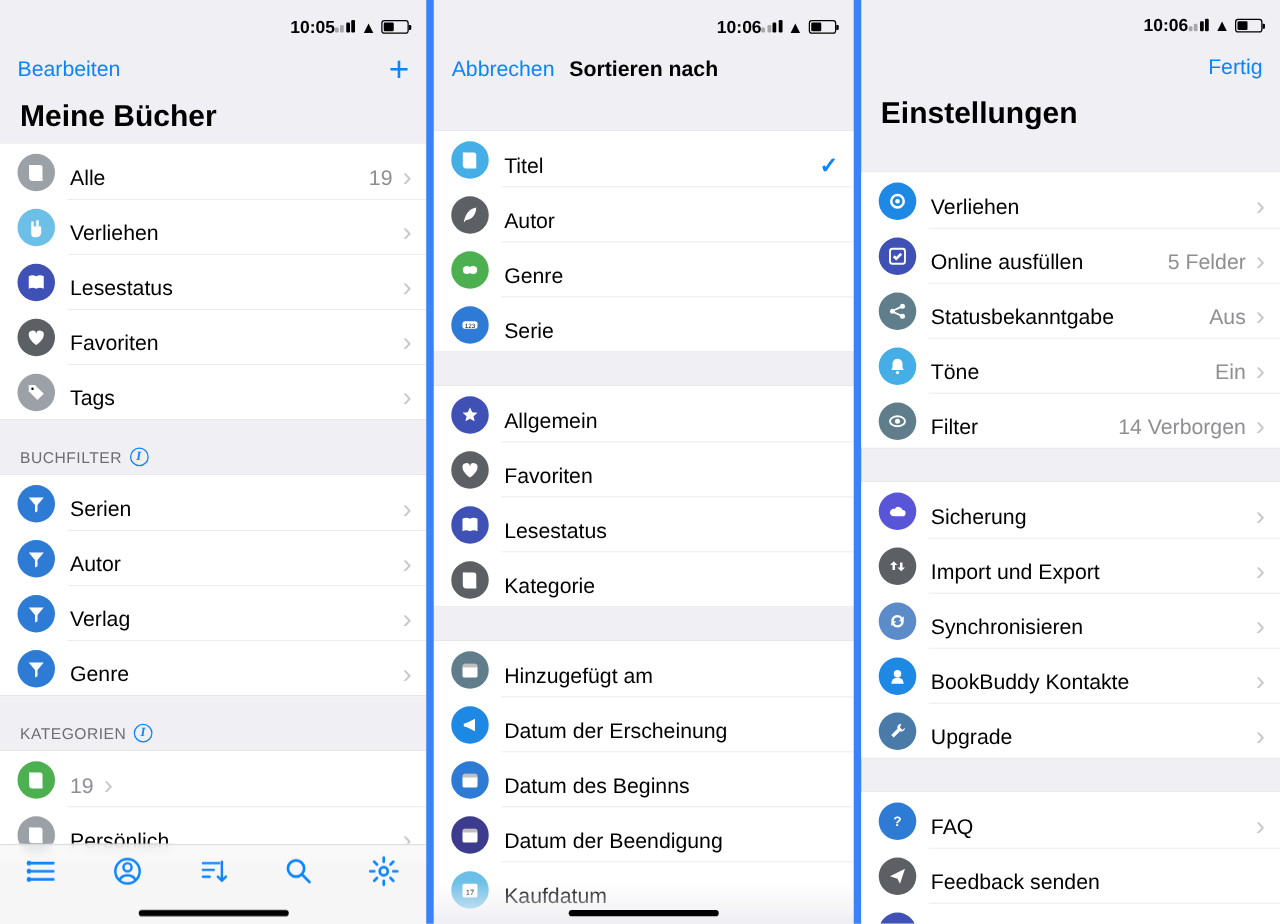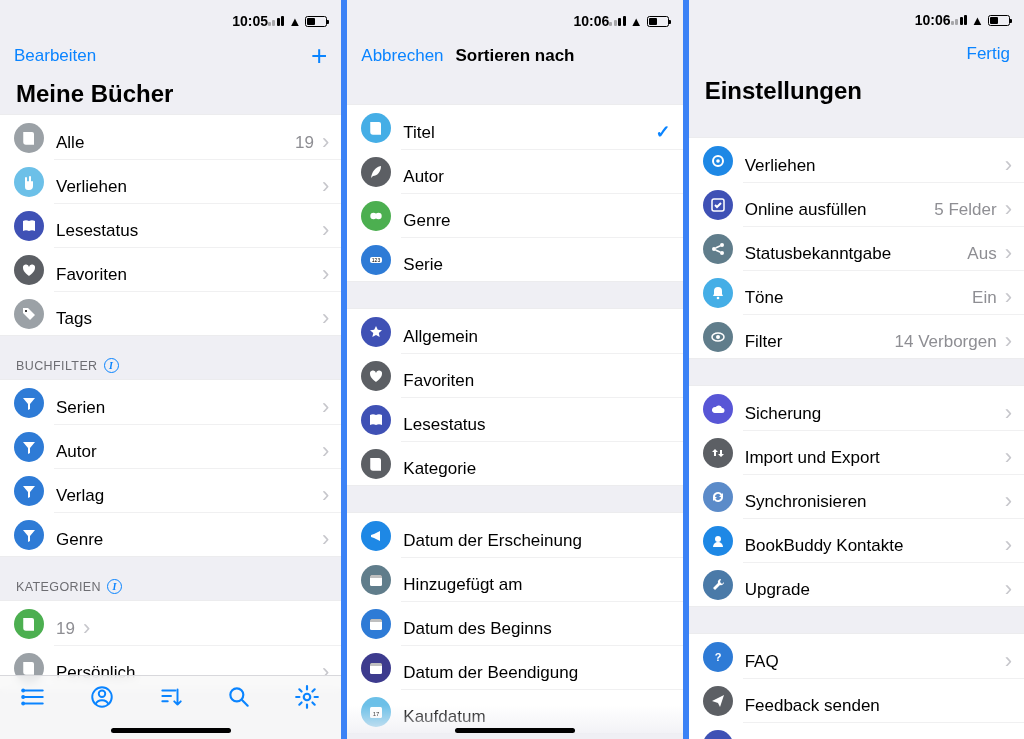--- a/index.html
+++ b/index.html
@@ -433,34 +433,34 @@
               <svg viewBox="0 0 16 16" style="color:var(--c,)">
                 <use href="#i-book"></use>
               </svg>
             </span>
             <span class="lbl">Kategorie</span>
           </div>
         </div>
       <div class="section-spacer"></div>
       <div class="list">
           <div class="row">
+            <span class="ico c-slate">
+              <svg viewBox="0 0 16 16" style="color:var(--c,)">
+                <use href="#i-cal"></use>
+              </svg>
+            </span>
+            <span class="lbl">Hinzugefügt am</span>
+          </div>
+          <div class="row">
             <span class="ico c-bright">
               <svg viewBox="0 0 16 16" style="color:var(--c,)">
                 <use href="#i-horn"></use>
               </svg>
             </span>
             <span class="lbl">Datum der Erscheinung</span>
-          </div>
-          <div class="row">
-            <span class="ico c-slate">
-              <svg viewBox="0 0 16 16" style="color:var(--c,)">
-                <use href="#i-cal"></use>
-              </svg>
-            </span>
-            <span class="lbl">Hinzugefügt am</span>
           </div>
           <div class="row">
             <span class="ico c-blue">
               <svg viewBox="0 0 16 16" style="color:var(--c,)">
                 <use href="#i-cal"></use>
               </svg>
             </span>
             <span class="lbl">Datum des Beginns</span>
           </div>
           <div class="row">

